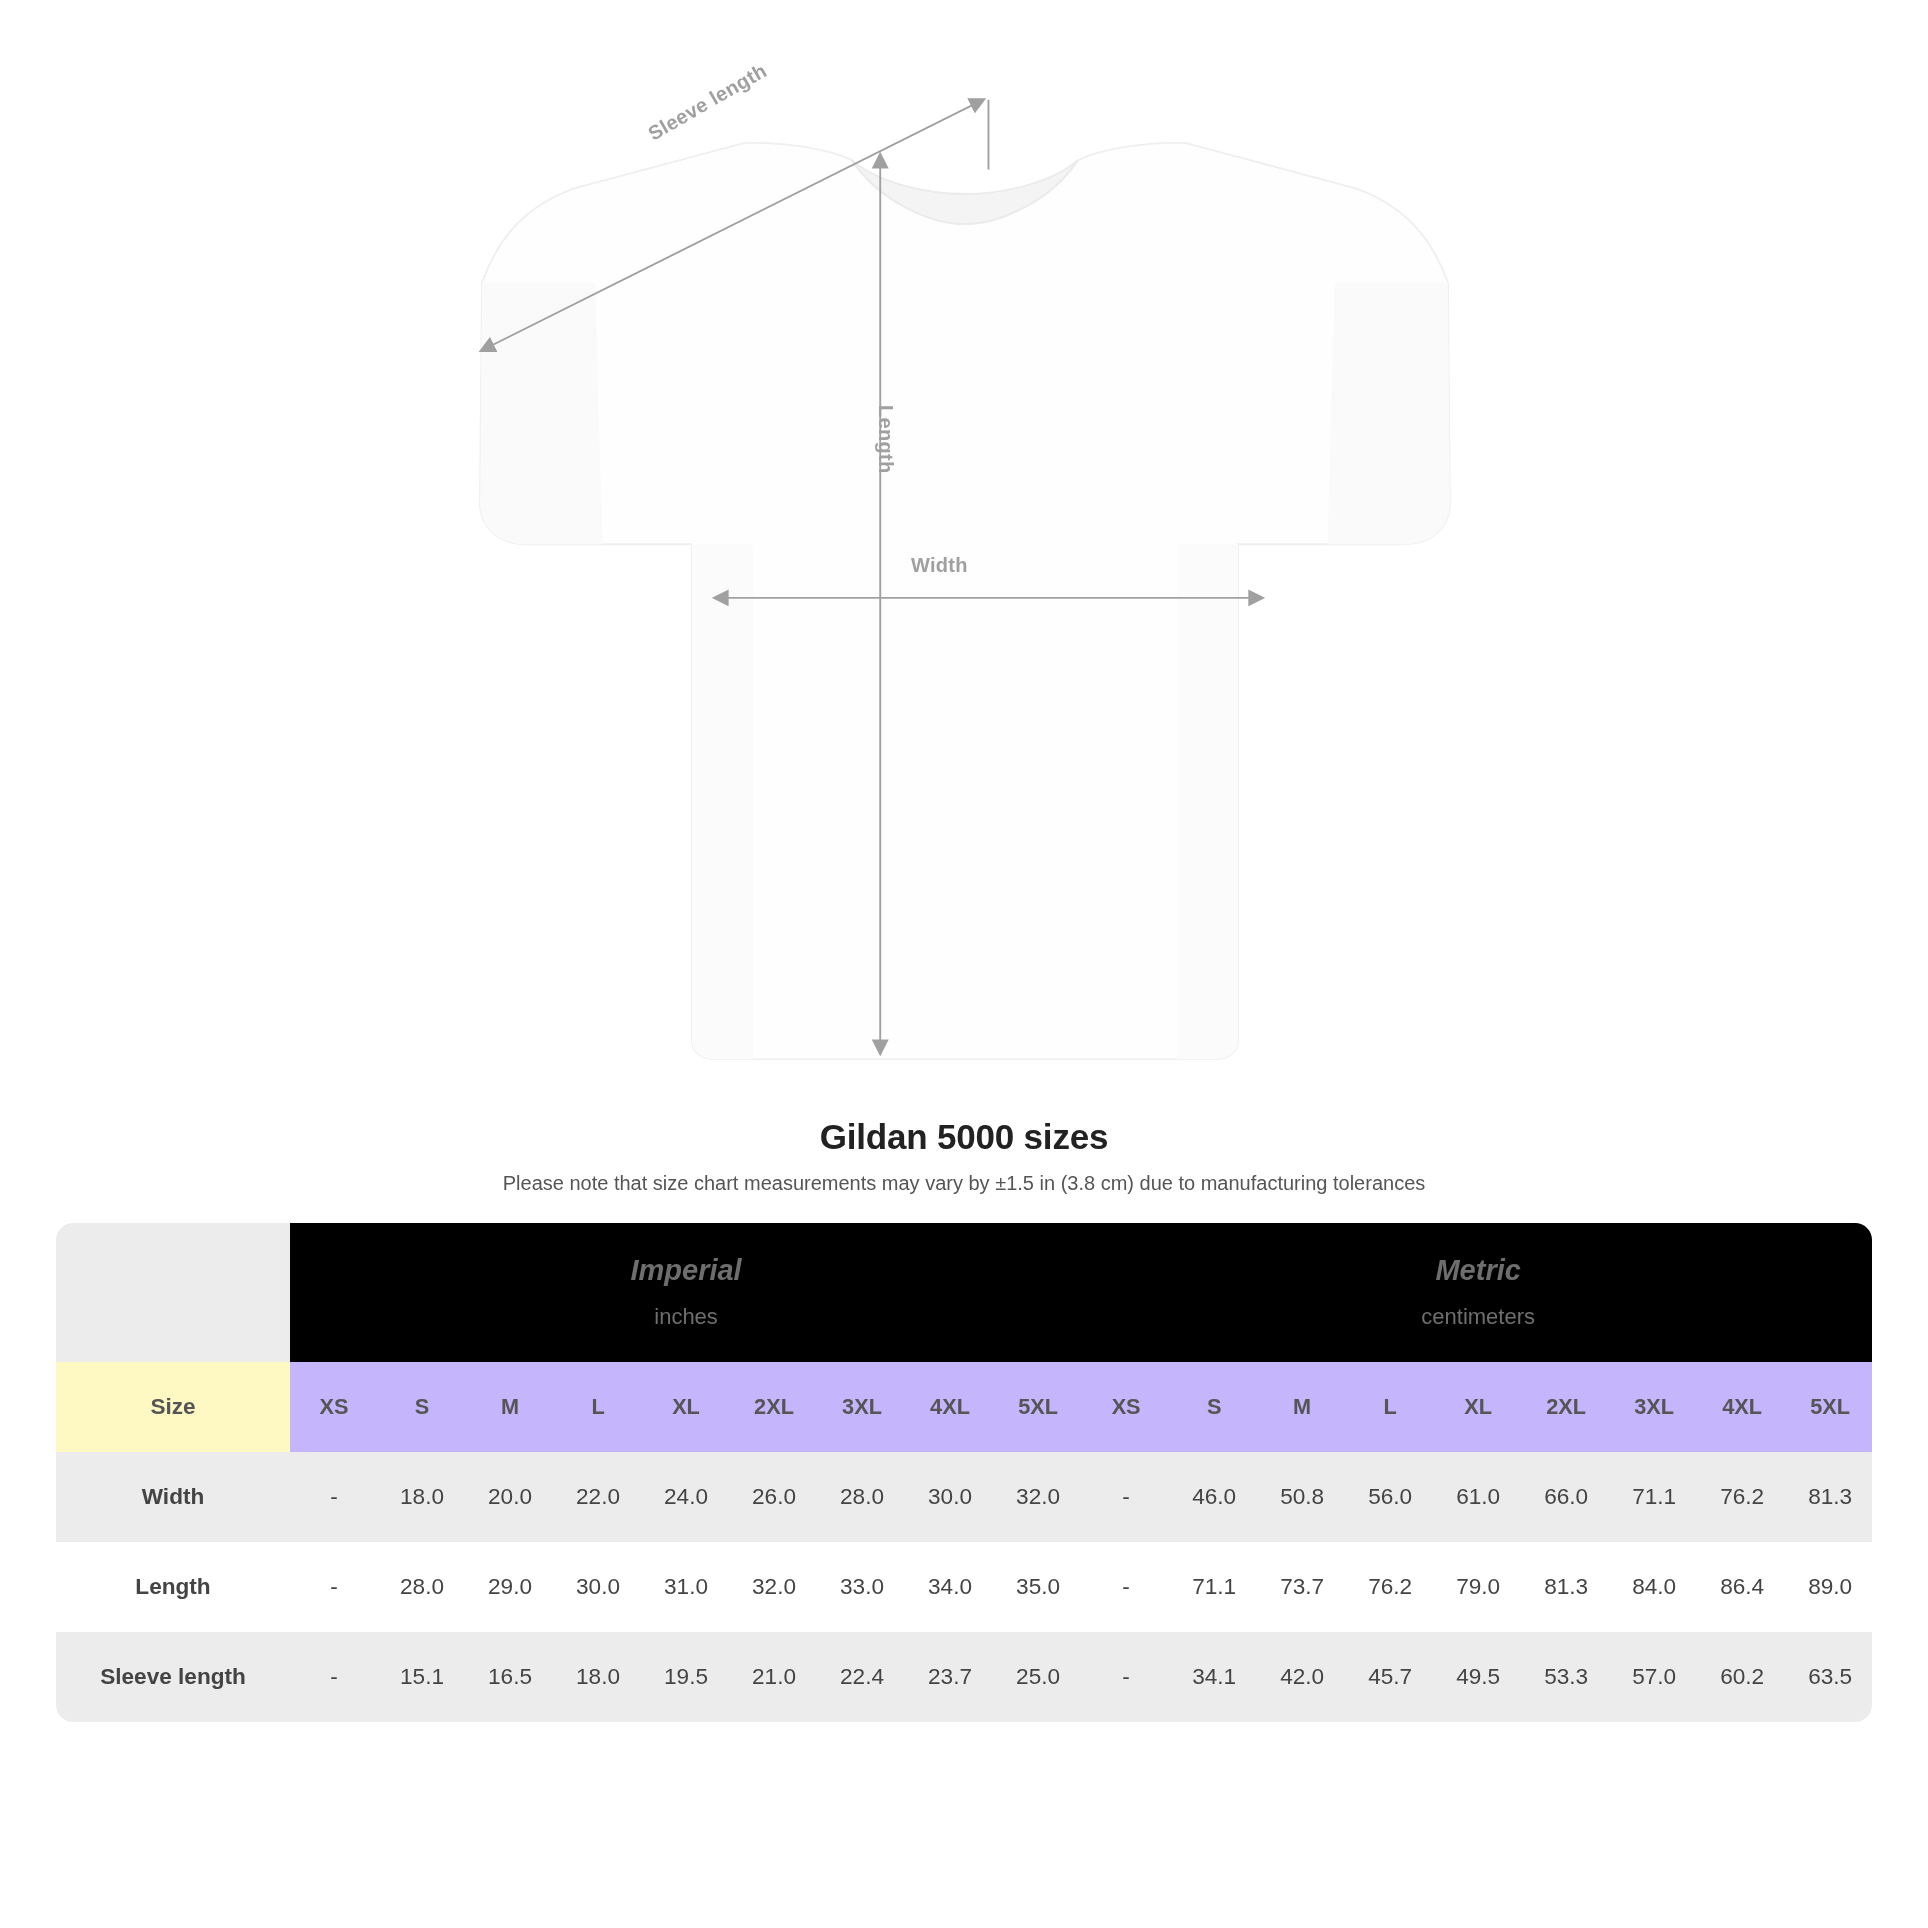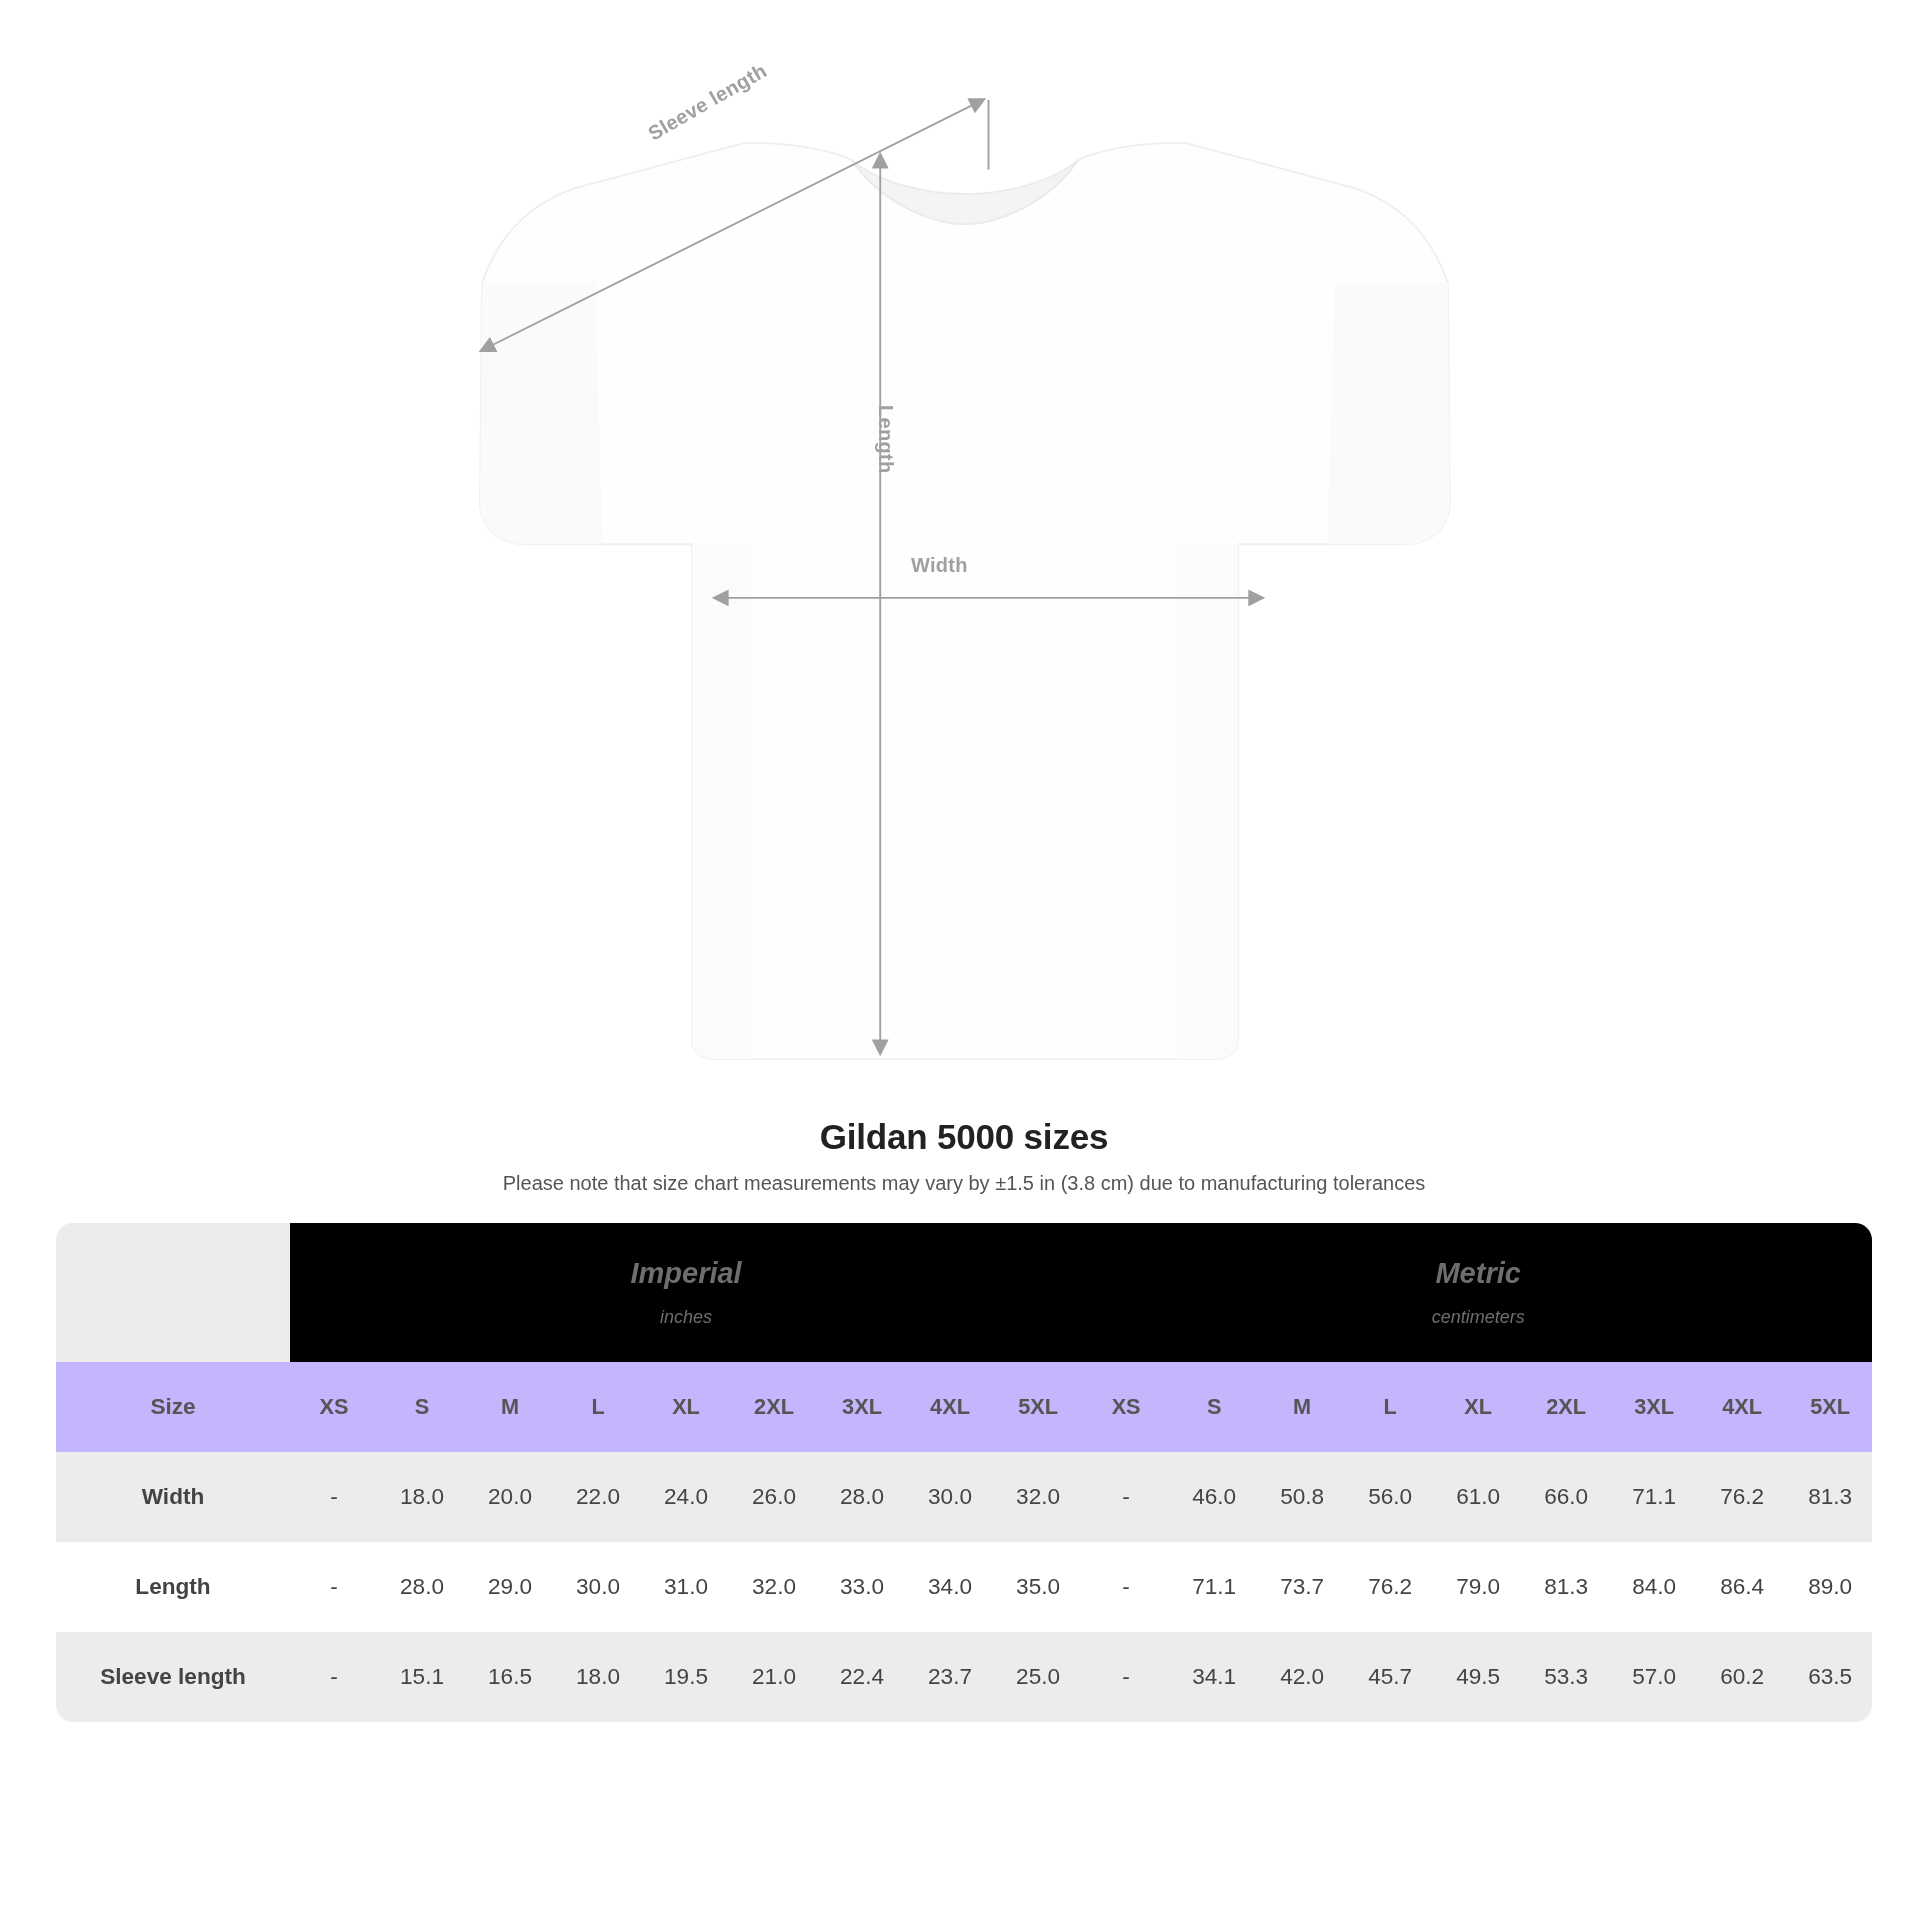--- a/index.html
+++ b/index.html
@@ -101,38 +101,37 @@
     vertical-align: middle;
   }
   .unit-head .unit-name {
     font-size: 29px;
     font-style: italic;
     font-weight: bold;
     color: #6e6e6e;
   }
   .unit-head .unit-sub {
     margin-top: 17px;
-    font-size: 18px;
-    font-style: italic;
+    font-size: 22px;
     color: #6e6e6e;
   }
   .corner-cell {
     background: #ececec;
   }
   tr.head-row td {
     height: 90px;
     text-align: center;
     vertical-align: middle;
     font-size: 21.7px;
     font-weight: bold;
     color: #555555;
     background: #c4b5fd;
   }
   tr.head-row td.row-label-cell {
-    background: #c4b5fd;
+    background: #fef9c3;
     font-size: 22.6px;
   }
   tr.data-row td {
     height: 90px;
     text-align: center;
     vertical-align: middle;
     font-size: 22.6px;
     color: #444444;
   }
   tr.data-row td.row-label-cell {

